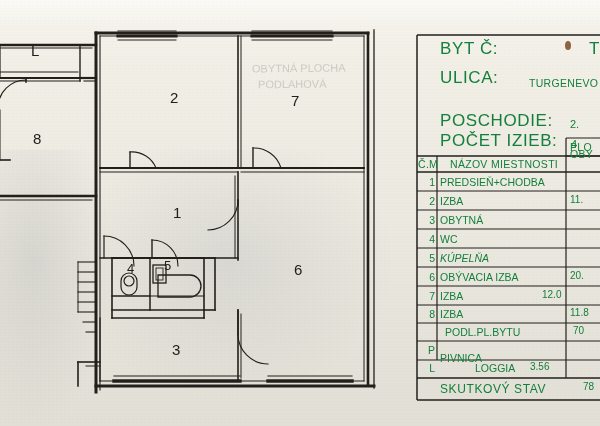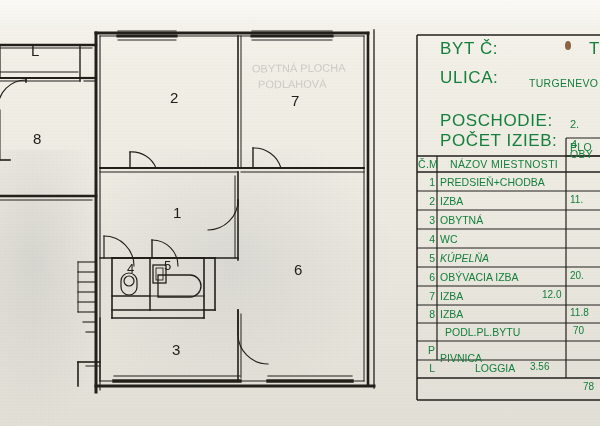--- a/index.html
+++ b/index.html
@@ -352,19 +352,20 @@
   <div class="info-text cell-text" style="left:445px; top:326px;">PODL.PL.BYTU</div>
   <div class="info-text cell-num" style="left:573px; top:325px;">70</div>
 
   <div class="info-text cell-idx" style="left:423px; top:344px; width:12px;">P</div>
   <div class="info-text cell-text" style="left:440px; top:352px;">PIVNICA</div>
 
   <div class="info-text cell-idx" style="left:423px; top:362px; width:12px;">L</div>
   <div class="info-text cell-text" style="left:440px; top:362px;margin-left:35px;">LOGGIA</div>
   <div class="info-text cell-num" style="left:530px; top:361px;">3.56</div>
 
+  <div class="info-text cell-bottom" style="left:440px; top:382px;">SKUTKOVÝ  STAV</div>
   <div class="info-text cell-num" style="left:583px; top:381px;">78</div>
 
   <div class="ghost" style="left:252px; top:62px; transform:rotate(-0.6deg);">OBYTNÁ PLOCHA</div>
   <div class="ghost" style="left:258px; top:78px; transform:rotate(-0.6deg);">PODLAHOVÁ</div>
 
   <div class="paper-grain"></div>
 </div>
 
 </body></html>

